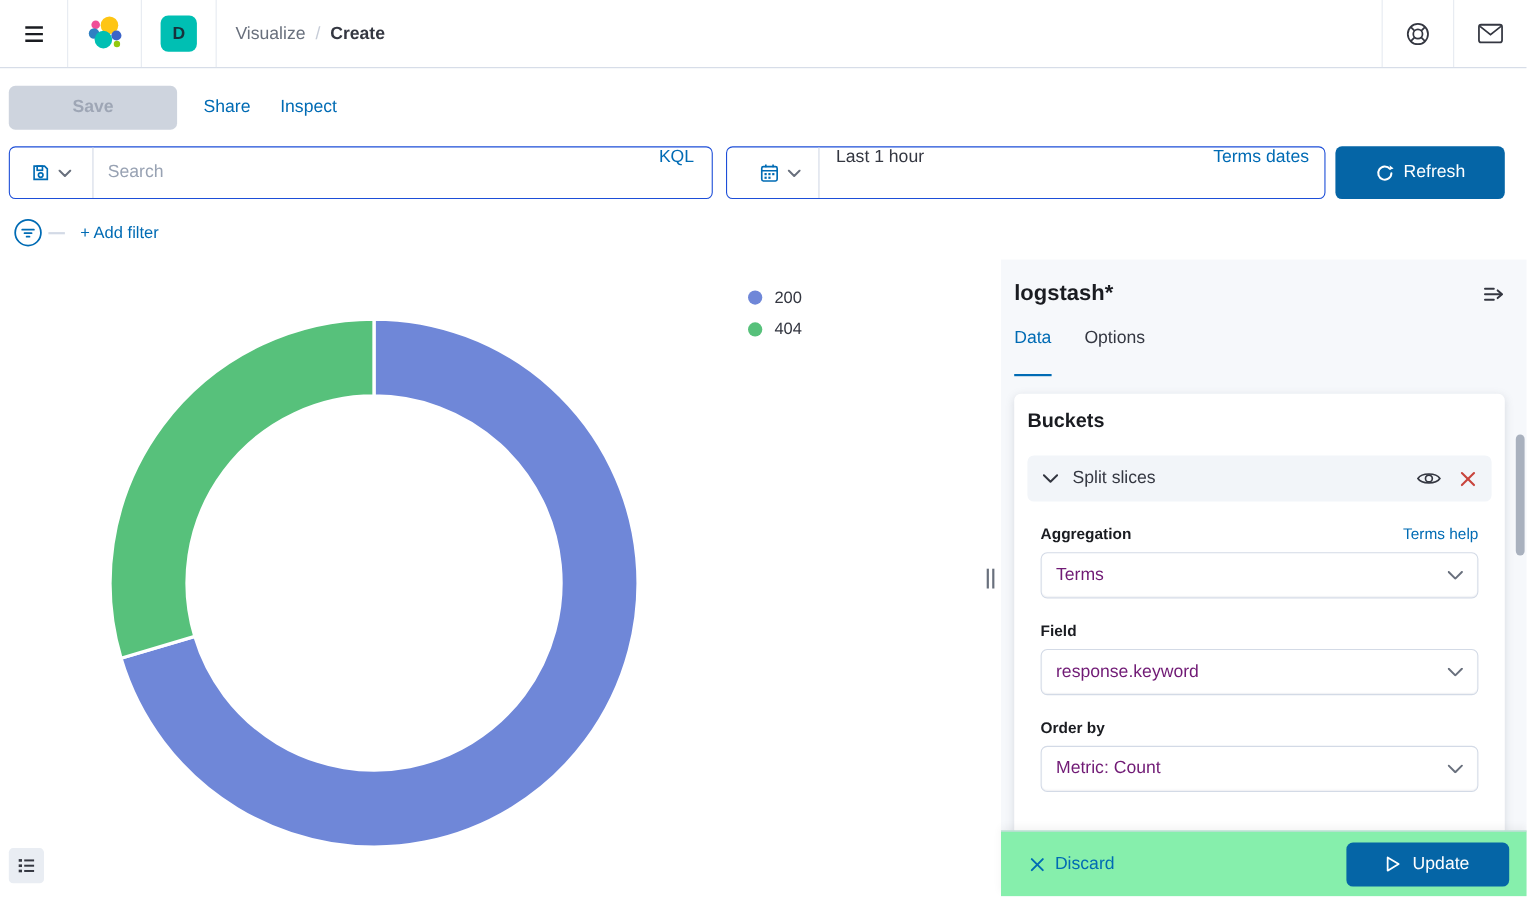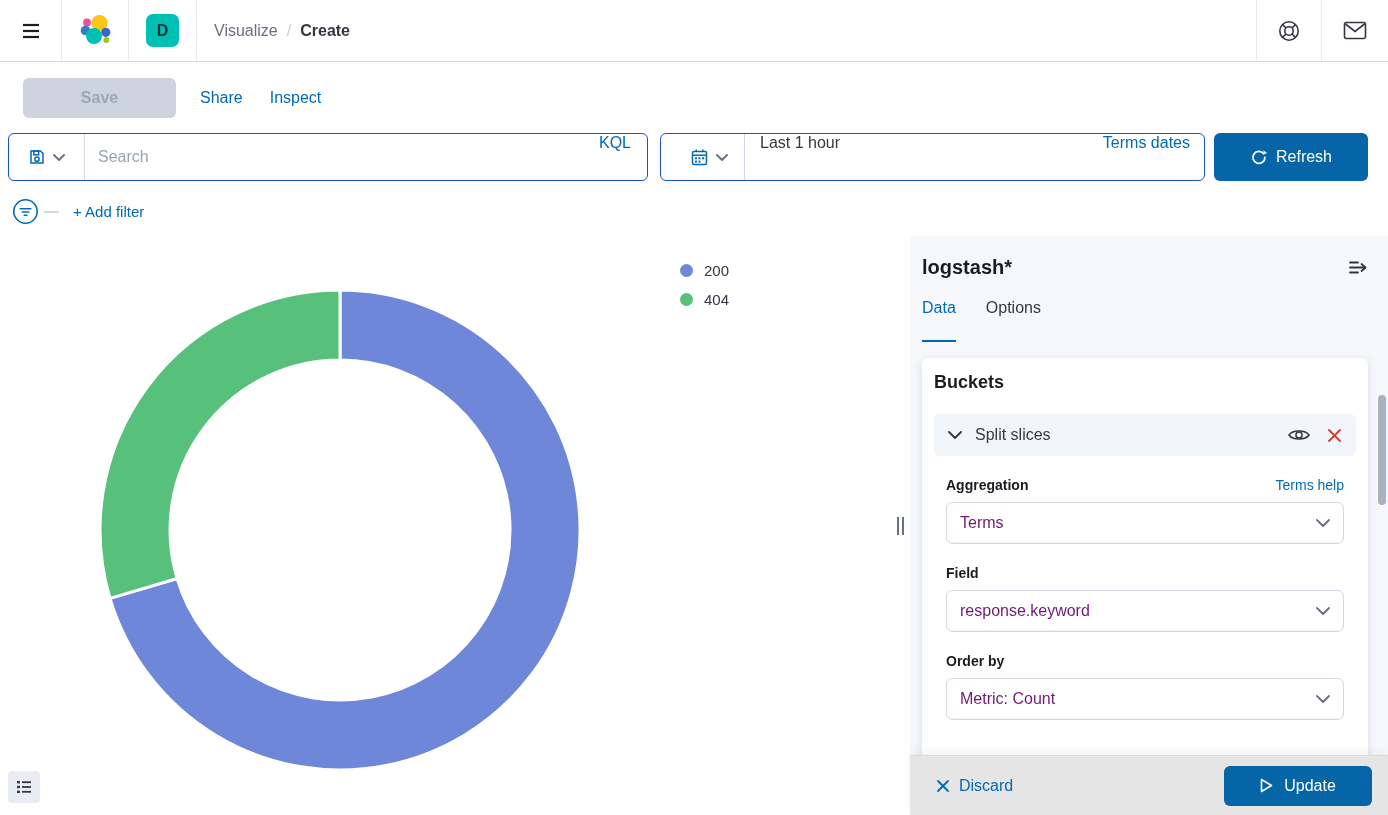--- a/index.html
+++ b/index.html
@@ -17,21 +17,21 @@
   .space-badge{width:33px;height:33px;border-radius:7px;background:#00BFB3;display:flex;
                align-items:center;justify-content:center;font-weight:700;font-size:16px;color:#17323C;}
   .breadcrumb{display:flex;align-items:center;gap:9px;padding-left:17px;font-size:16px;}
   .crumb-section{color:#69707D;cursor:pointer;}
   .crumb-sep{color:#C6CCD7;}
   .crumb-page{color:#343741;font-weight:600;}
   .chrome-right{margin-left:auto;display:flex;align-items:stretch;}
   .icon-sec{width:64px;display:flex;align-items:center;justify-content:center;cursor:pointer;}
 
   
-  .actions-row{position:absolute;top:62px;left:15px;right:0;height:71px;display:flex;align-items:center;background:#fff;}
+  .actions-row{position:absolute;top:62px;left:0;right:0;height:71px;display:flex;align-items:center;background:#fff;}
   .save-btn{margin-left:8px;width:153px;height:40px;border-radius:6px;background:#CED4DE;
             color:#9EA6B5;font-size:16px;font-weight:600;display:flex;align-items:center;justify-content:center;}
   .toolbar-link{color:#006BB4;font-size:16px;font-weight:500;cursor:pointer;}
   .share-link{margin-left:24px;}
   .inspect-link{margin-left:27px;}
 
   
   .query-row{position:absolute;top:133px;left:8px;height:48px;display:flex;}
   .group{border:1px solid #1d4ed8;border-radius:6px;background:#fff;display:flex;box-sizing:border-box;height:48px;}
   .search-group{width:640px;}
@@ -89,21 +89,21 @@
   .icon-btn{display:flex;cursor:pointer;}
   .form-section{padding:0 12px;margin-top:21px;}
   .label-line{display:flex;align-items:center;justify-content:space-between;}
   .field-label{font-size:14px;font-weight:700;color:#1A1C21;}
   .help-link{font-size:14px;color:#006BB4;cursor:pointer;}
   .select{margin-top:9px;height:40px;border:1px solid #D3DAE6;border-radius:6px;background:#fff;
           display:flex;align-items:center;padding:0 13px;font-size:16px;color:#701a75;cursor:pointer;
           box-shadow:inset 0 -1px 1px rgba(152,162,179,0.15);}
   .select .chev{margin-left:auto;display:flex;}
 
-  .panel-footer{position:absolute;left:910px;right:0;bottom:0;height:60px;background:#e5e5e5;
+  .panel-footer{position:absolute;left:910px;right:0;bottom:0;height:60px;background:#86efac;
                 border-top:1px solid #D3DAE6;box-shadow:0 -3px 8px rgba(0,0,0,0.05);
                 display:flex;align-items:center;padding:14px 16px;box-sizing:border-box;z-index:9;}
   .discard{display:flex;align-items:center;gap:9px;color:#006BB4;font-size:16px;font-weight:500;cursor:pointer;margin-left:10px;}
   .update-btn{margin-left:auto;width:148px;height:40px;border-radius:6px;background:#0565A6;color:#fff;
               display:flex;align-items:center;justify-content:center;gap:11px;font-size:16px;font-weight:500;cursor:pointer;}
 
   .scroll-thumb{position:absolute;right:2px;top:395px;width:8px;height:110px;background:#A9B1BE;border-radius:4px;z-index:10;cursor:grab;}
 
   svg{display:block;}
 </style>

